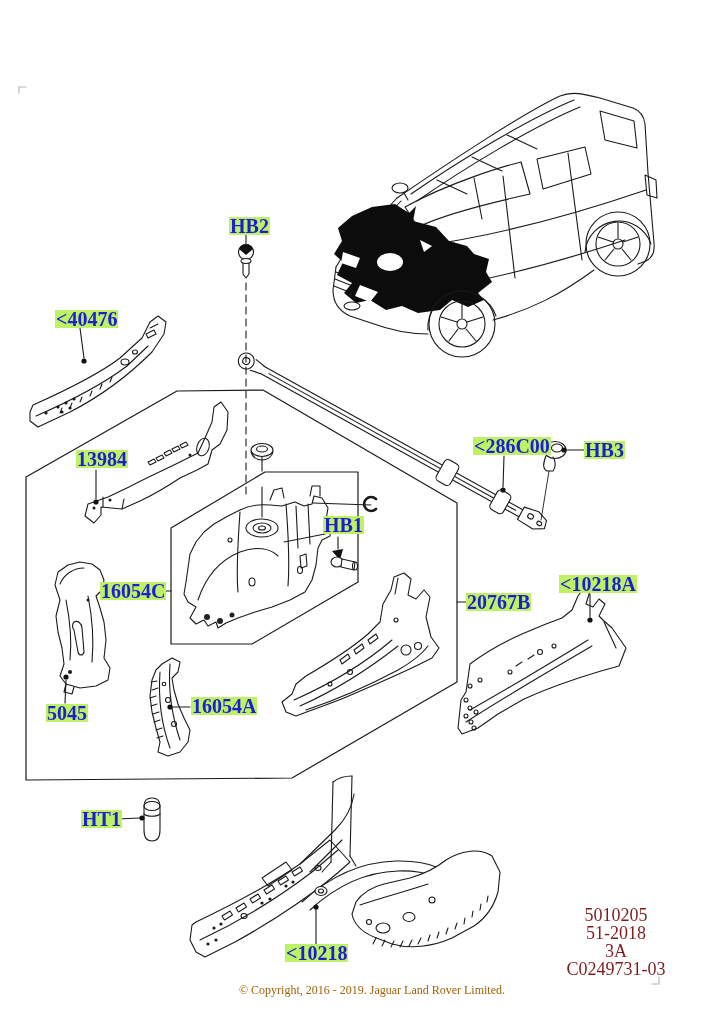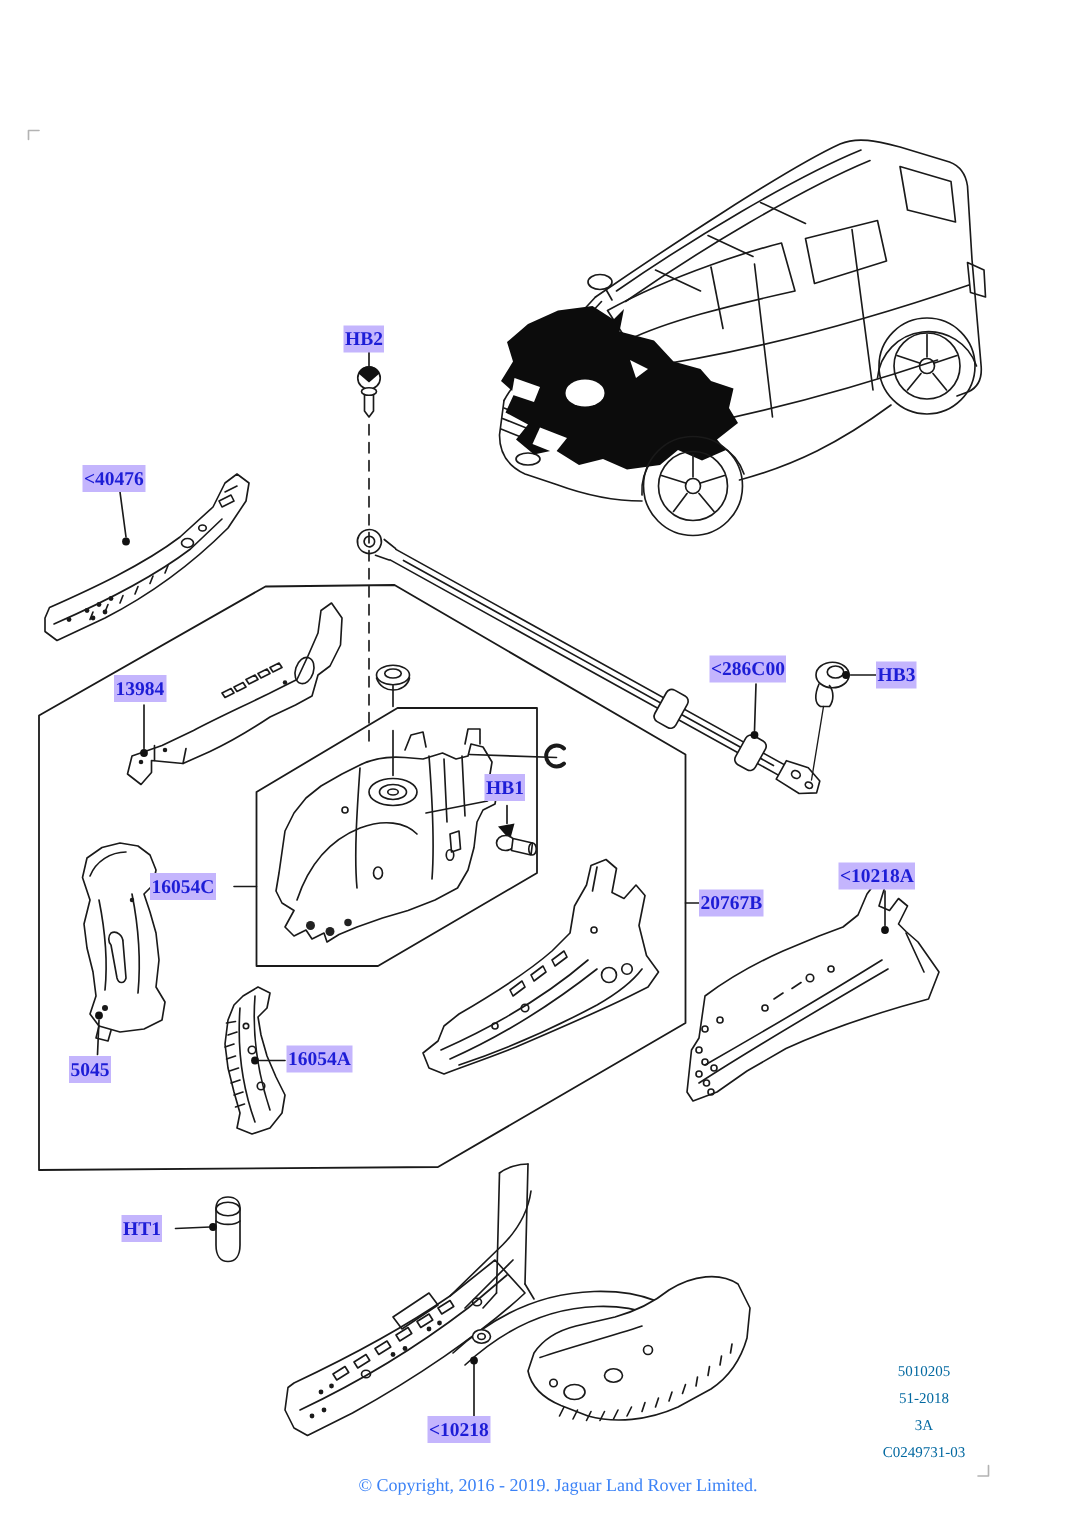--- a/index.html
+++ b/index.html
@@ -1,26 +1,26 @@
 <!DOCTYPE html>
 <html><head>
 <meta charset="utf-8">
 <style>
   html,body{margin:0;padding:0;background:#fff;}
   #canvas{position:relative;width:724px;height:1024px;background:#ffffff;overflow:hidden;
           font-family:"Liberation Serif",serif;}
   #art{position:absolute;left:0;top:0;}
   .callout{position:absolute;font-family:"Liberation Serif",serif;font-weight:bold;
-           font-size:13px;line-height:18px;color:#1d1dd6;background:#c4b5fd;
+           font-size:20px;line-height:18px;color:#1d1dd6;background:#bef264;
            padding:0 1px;white-space:nowrap;cursor:pointer;}
   .footer-block{position:absolute;left:536px;top:906px;width:160px;text-align:center;
-                font-size:10px;line-height:18px;color:#0369a1;}
+                font-size:18px;line-height:18px;color:#7f1d1d;}
   .footer-block div{white-space:nowrap;}
   .copyright{position:absolute;left:20px;top:983px;width:704px;text-align:center;
-             font-size:12px;color:#3b82f6;}
+             font-size:12px;color:#a16207;}
 </style>
 </head>
 <body>
 
 <div id="canvas">
 
 <svg id="art" width="724" height="1024" viewBox="0 0 724 1024" fill="none" stroke="#1a1a1a" stroke-width="1.1" stroke-linecap="round" stroke-linejoin="round">
 
   <g stroke="#b3b3b3">
     <path d="M19,93 L19,87 L26,87"></path>

